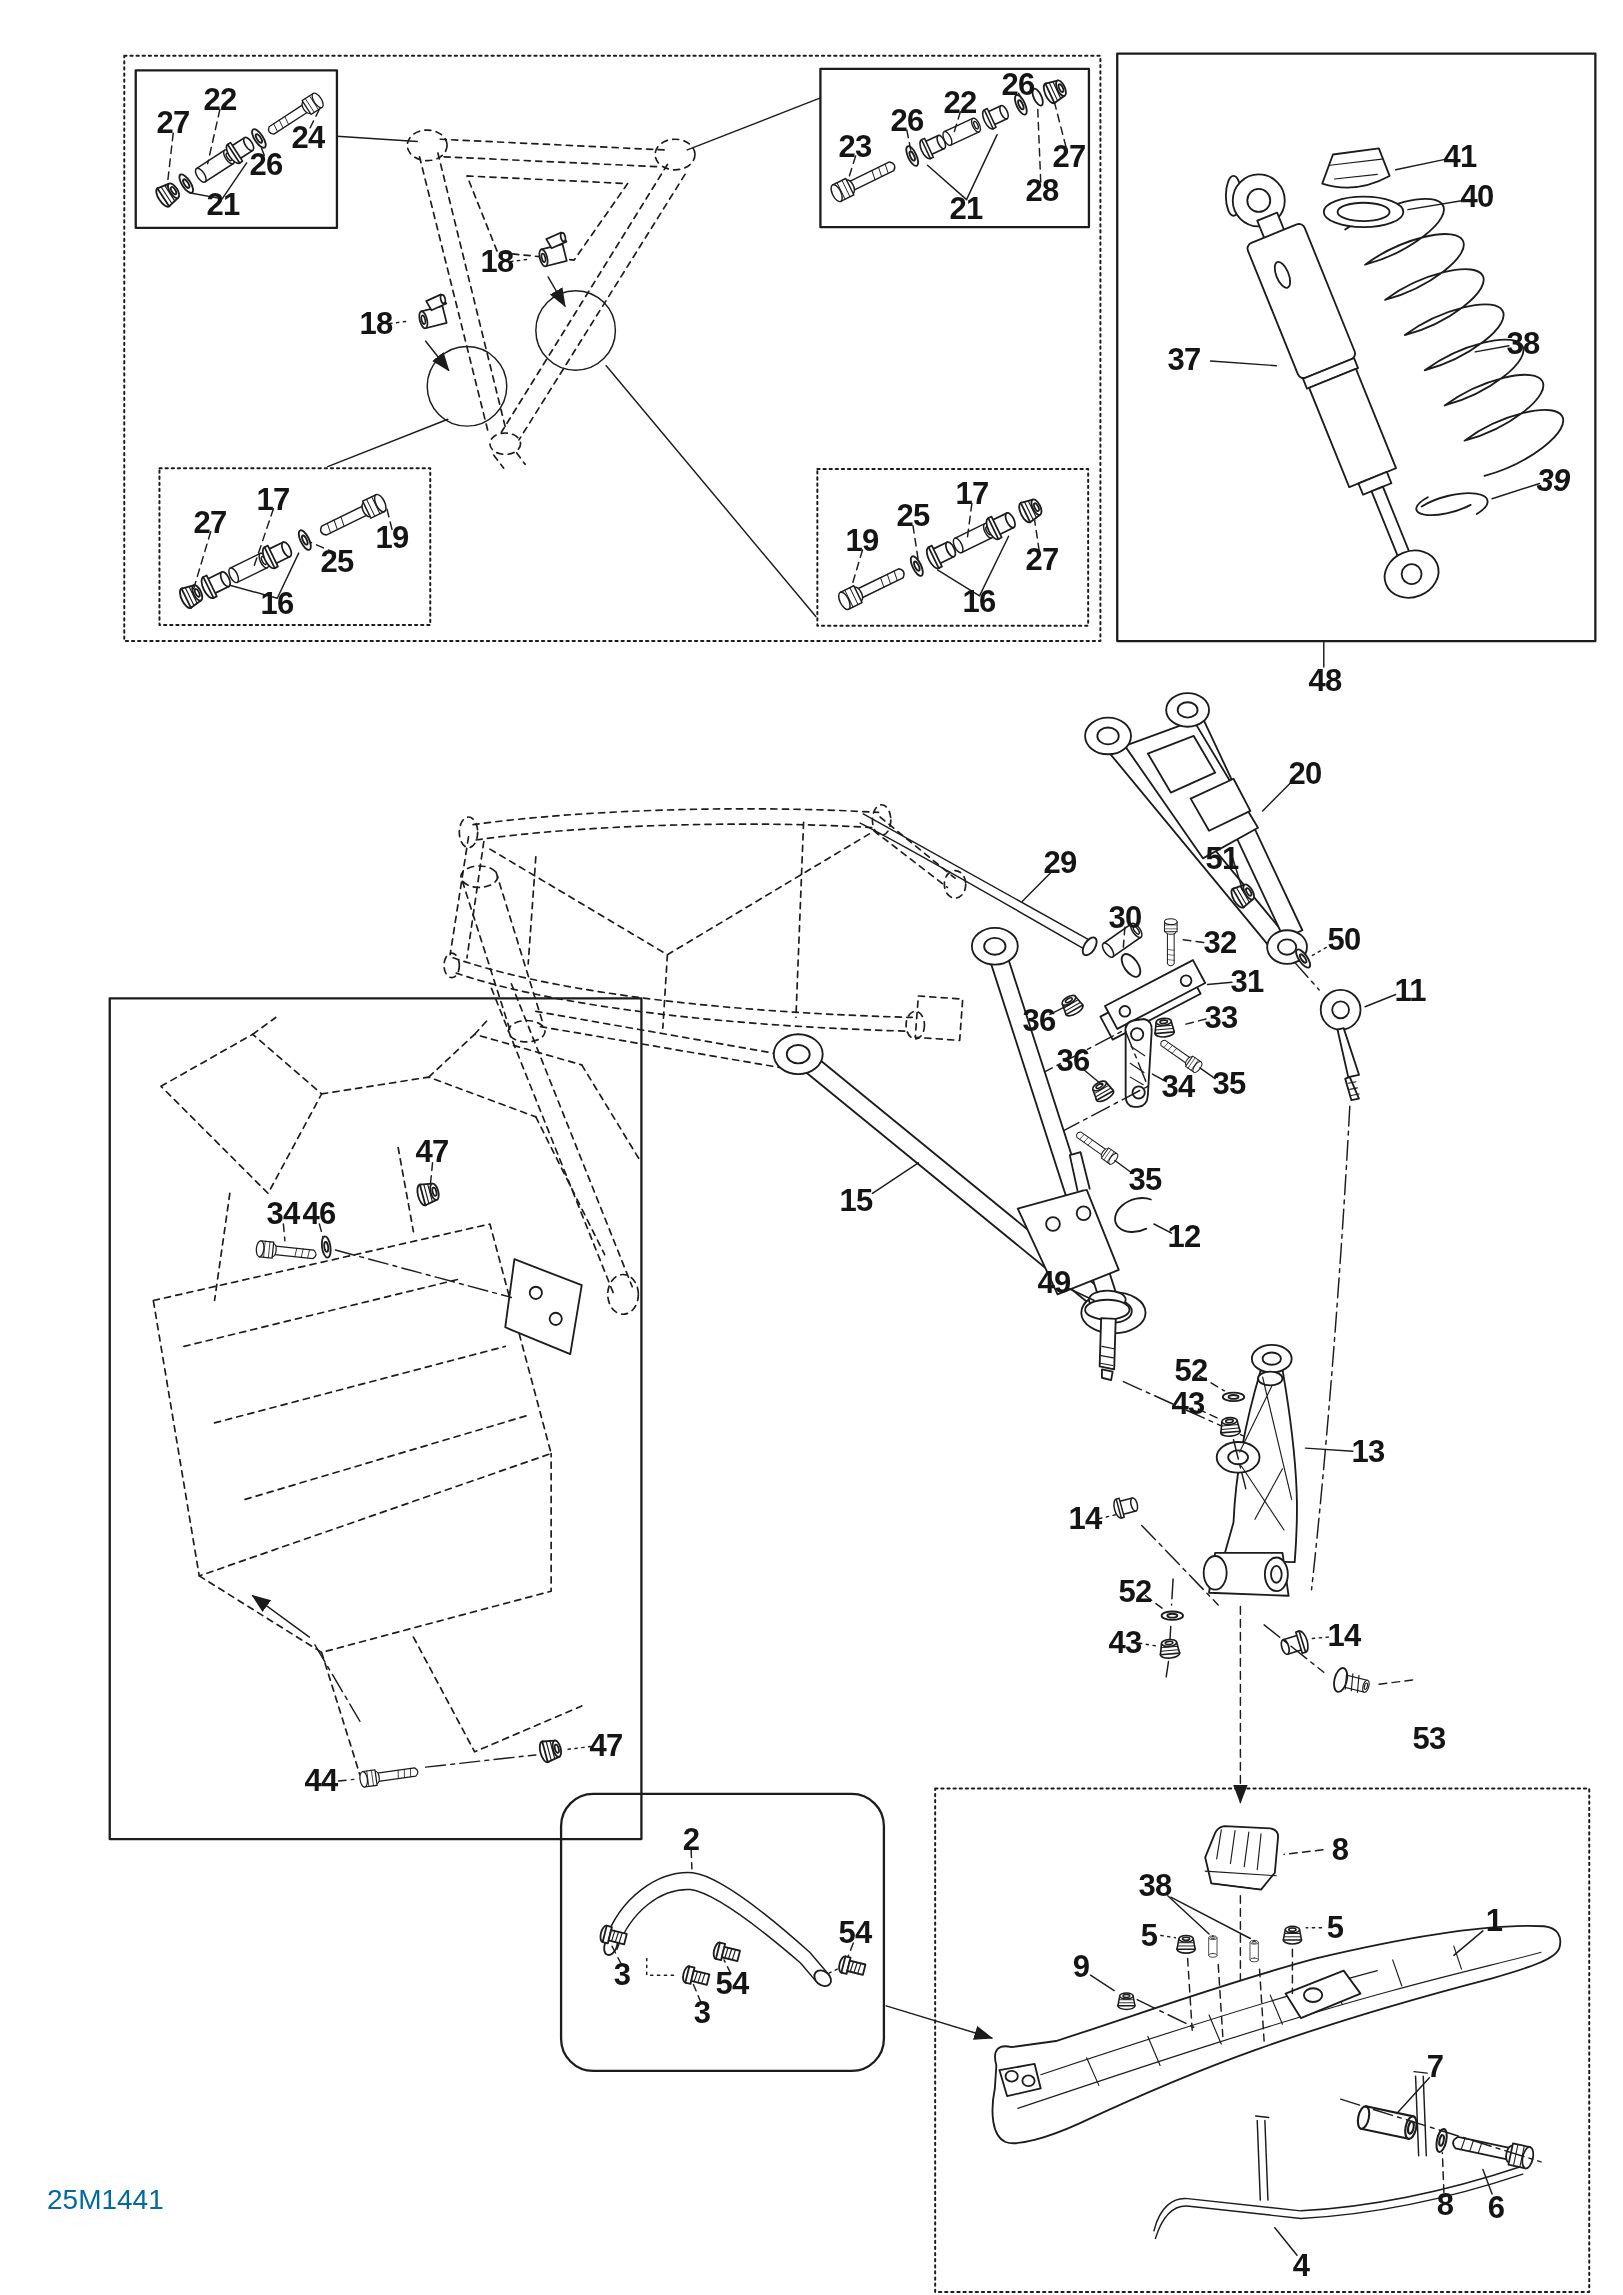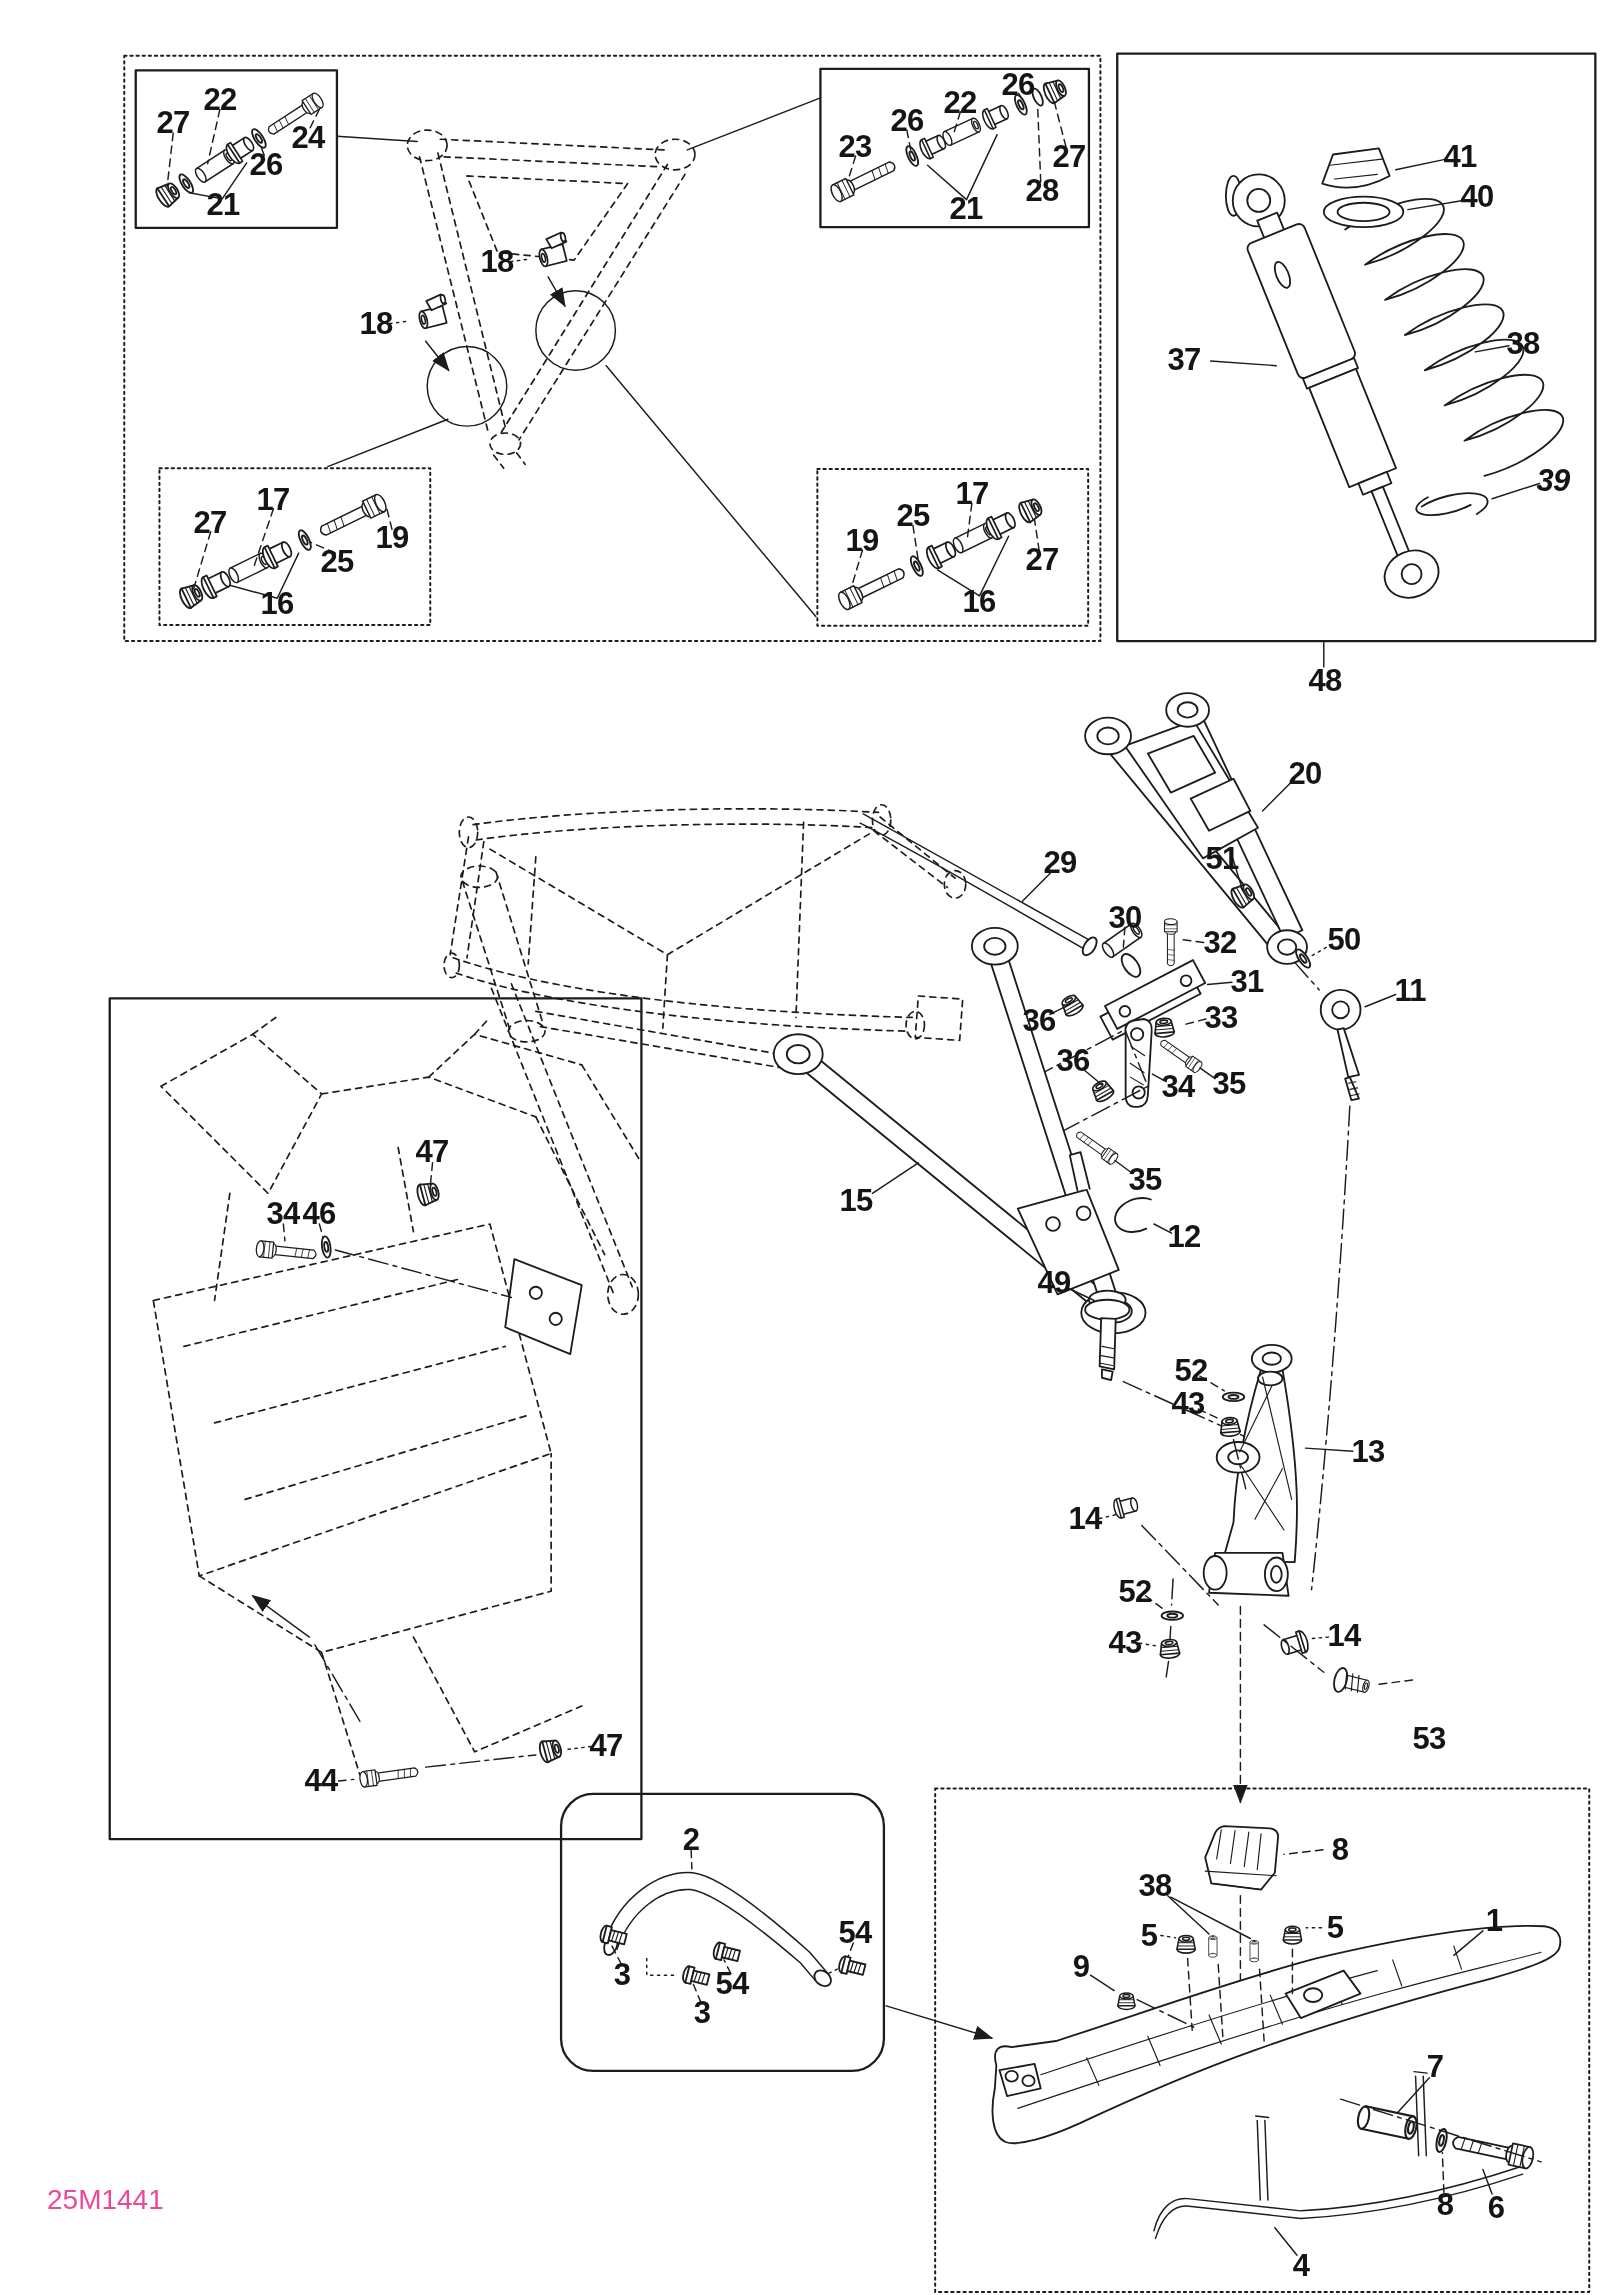--- a/index.html
+++ b/index.html
@@ -12,21 +12,21 @@
   .bx{stroke-width:3;}
   .bxd{stroke-width:2.6;stroke-dasharray:3 5;}
   .gh{stroke-dasharray:8 7;stroke-width:2.2;}
   .ld{stroke-dasharray:10 7;stroke-width:1.9;}
   .lt{stroke-dasharray:3 6;stroke-width:1.9;}
   .sl{stroke-width:1.9;}
   .ax{stroke-dasharray:26 7 5 7;stroke-width:1.9;}
   .th{stroke-width:1.5;}
   .part-label{position:absolute;transform:translate(-50%,-50%);font-weight:700;font-size:31px;
     color:#151515;letter-spacing:-0.8px;white-space:nowrap;}
-  #watermark{position:absolute;left:47px;top:2184px;font-size:28px;color:#ec4899;
+  #watermark{position:absolute;left:47px;top:2184px;font-size:28px;color:#0369a1;
     font-family:"Liberation Sans",sans-serif;}
 </style>
 </head>
 <body>
 
 <div id="stage">
 
 <svg width="1624" height="2295" viewBox="0 0 2122 3000">
   <defs>
     <marker id="ah" markerWidth="14" markerHeight="12" refX="12" refY="5" orient="auto">

